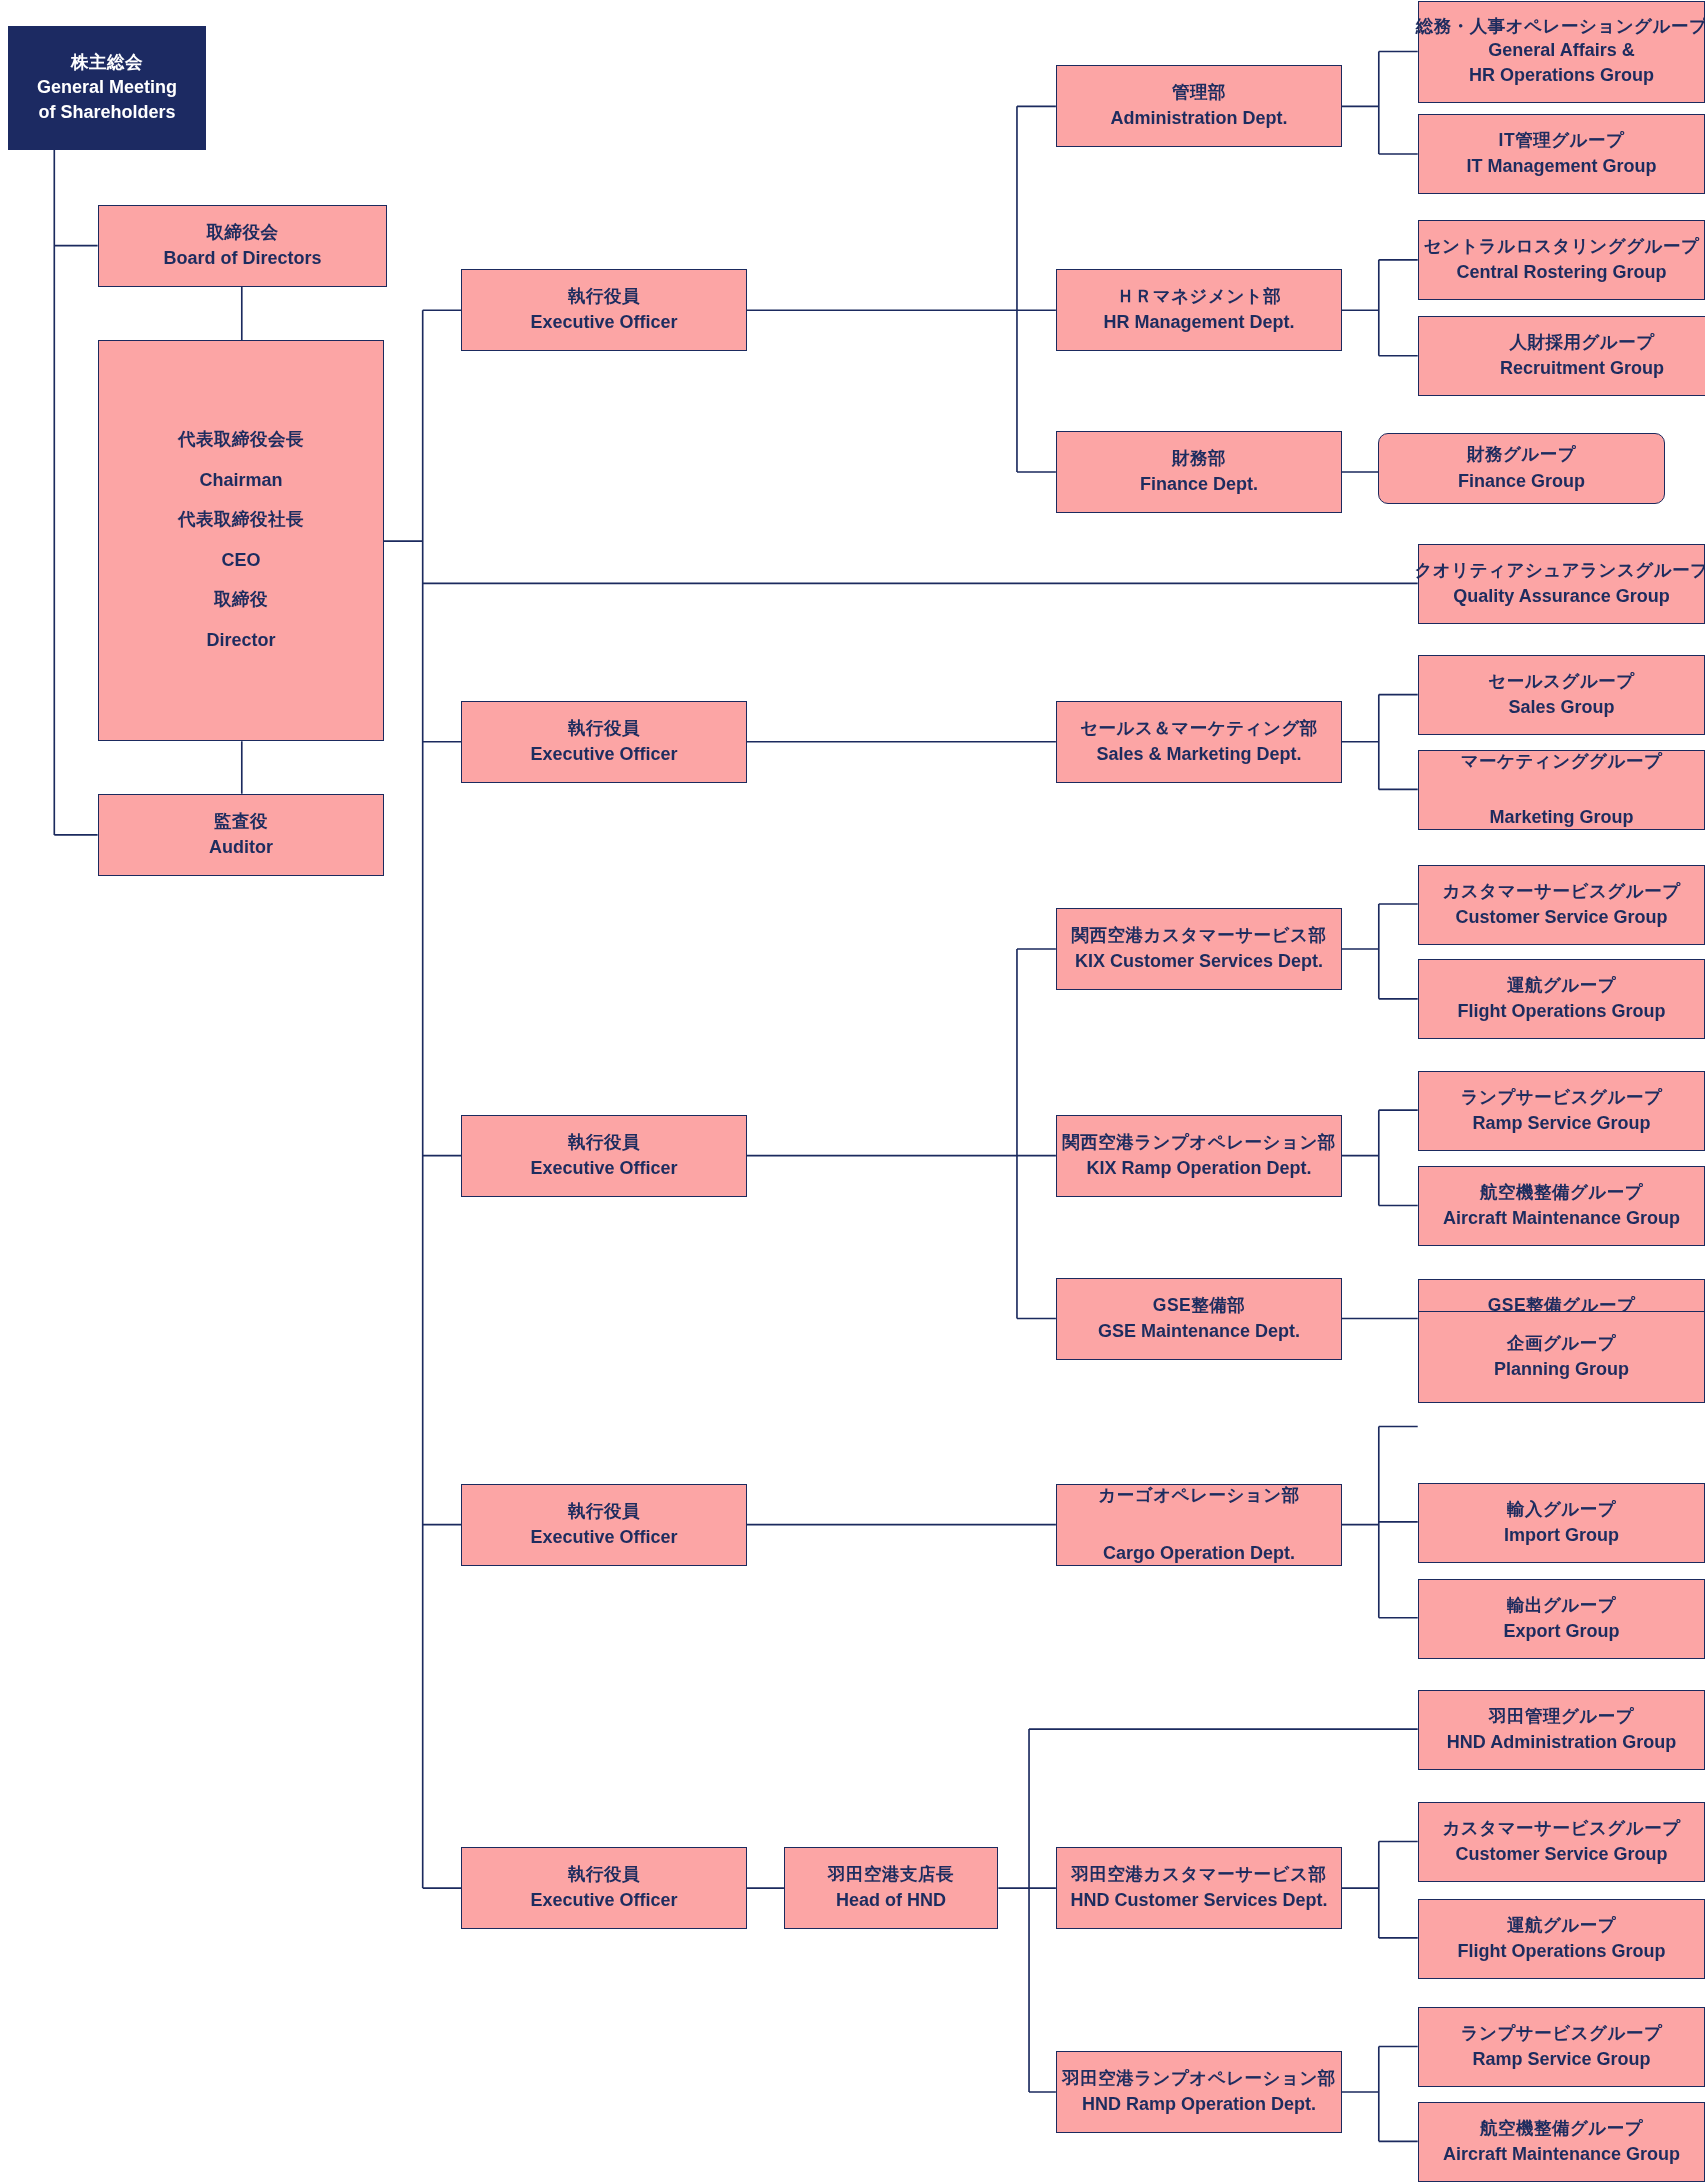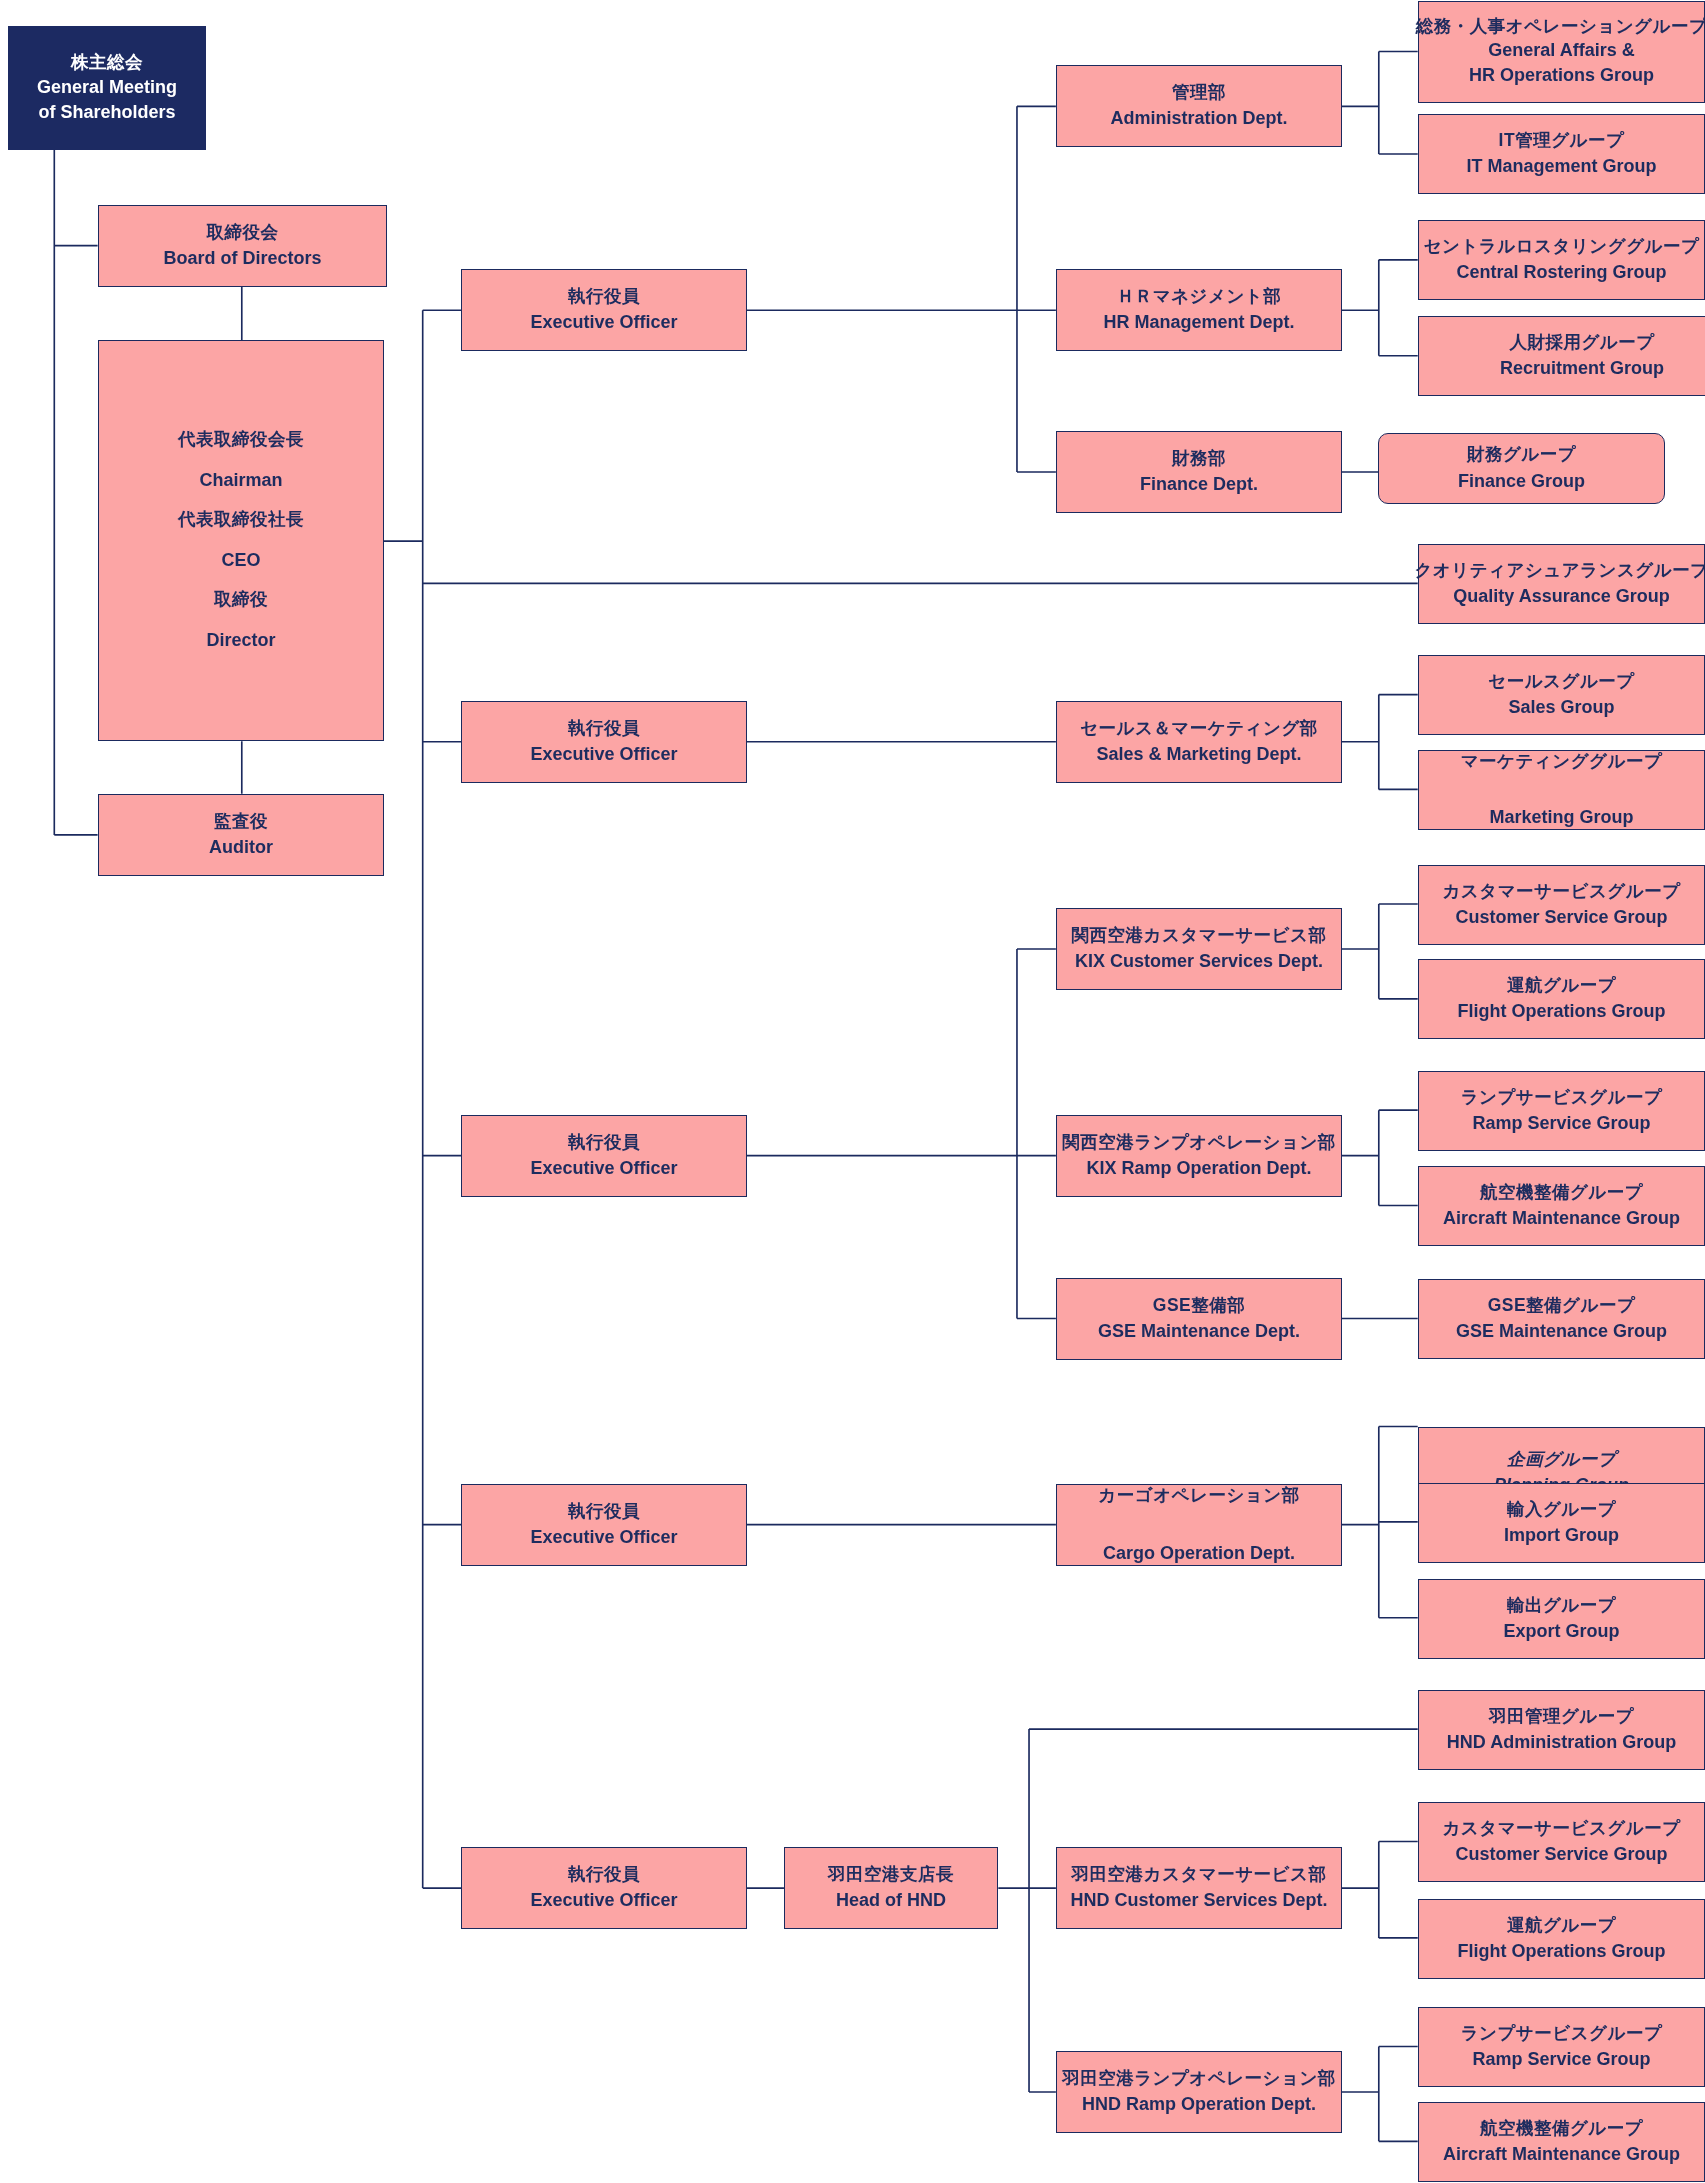--- a/index.html
+++ b/index.html
@@ -275,21 +275,21 @@
     <span class="en">Ramp Service Group</span>
   </div>
   <div class="box" style="left:1418px;top:1166px;width:287px;height:80px;">
     <span class="jp">航空機整備グループ</span>
     <span class="en">Aircraft Maintenance Group</span>
   </div>
   <div class="box" style="left:1418px;top:1279px;width:287px;height:80px;">
     <span class="jp">GSE整備グループ</span>
     <span class="en">GSE Maintenance Group</span>
   </div>
-  <div class="box" style="left:1418px;top:1427px;width:287px;height:92px;font-style:italic;">
+  <div class="box" style="left:1418px;top:1311px;width:287px;height:92px;">
     <span class="jp">企画グループ</span>
     <span class="en">Planning Group</span>
   </div>
   <div class="box" style="left:1418px;top:1483px;width:287px;height:80px;">
     <span class="jp">輸入グループ</span>
     <span class="en">Import Group</span>
   </div>
   <div class="box" style="left:1418px;top:1579px;width:287px;height:80px;">
     <span class="jp">輸出グループ</span>
     <span class="en">Export Group</span>

